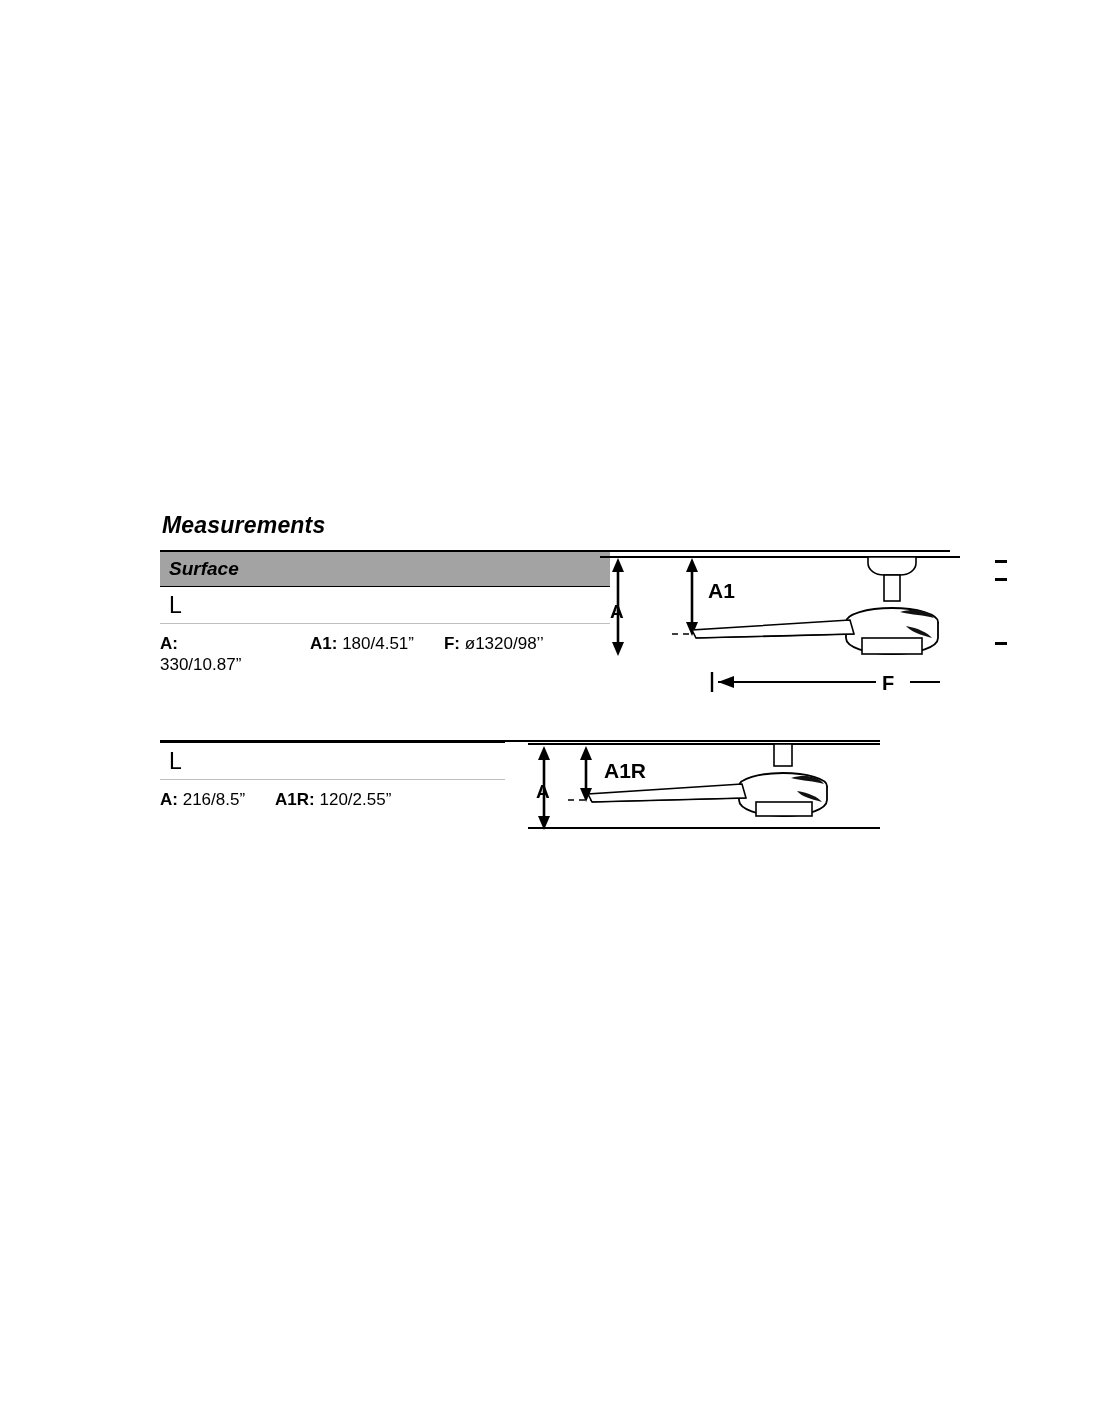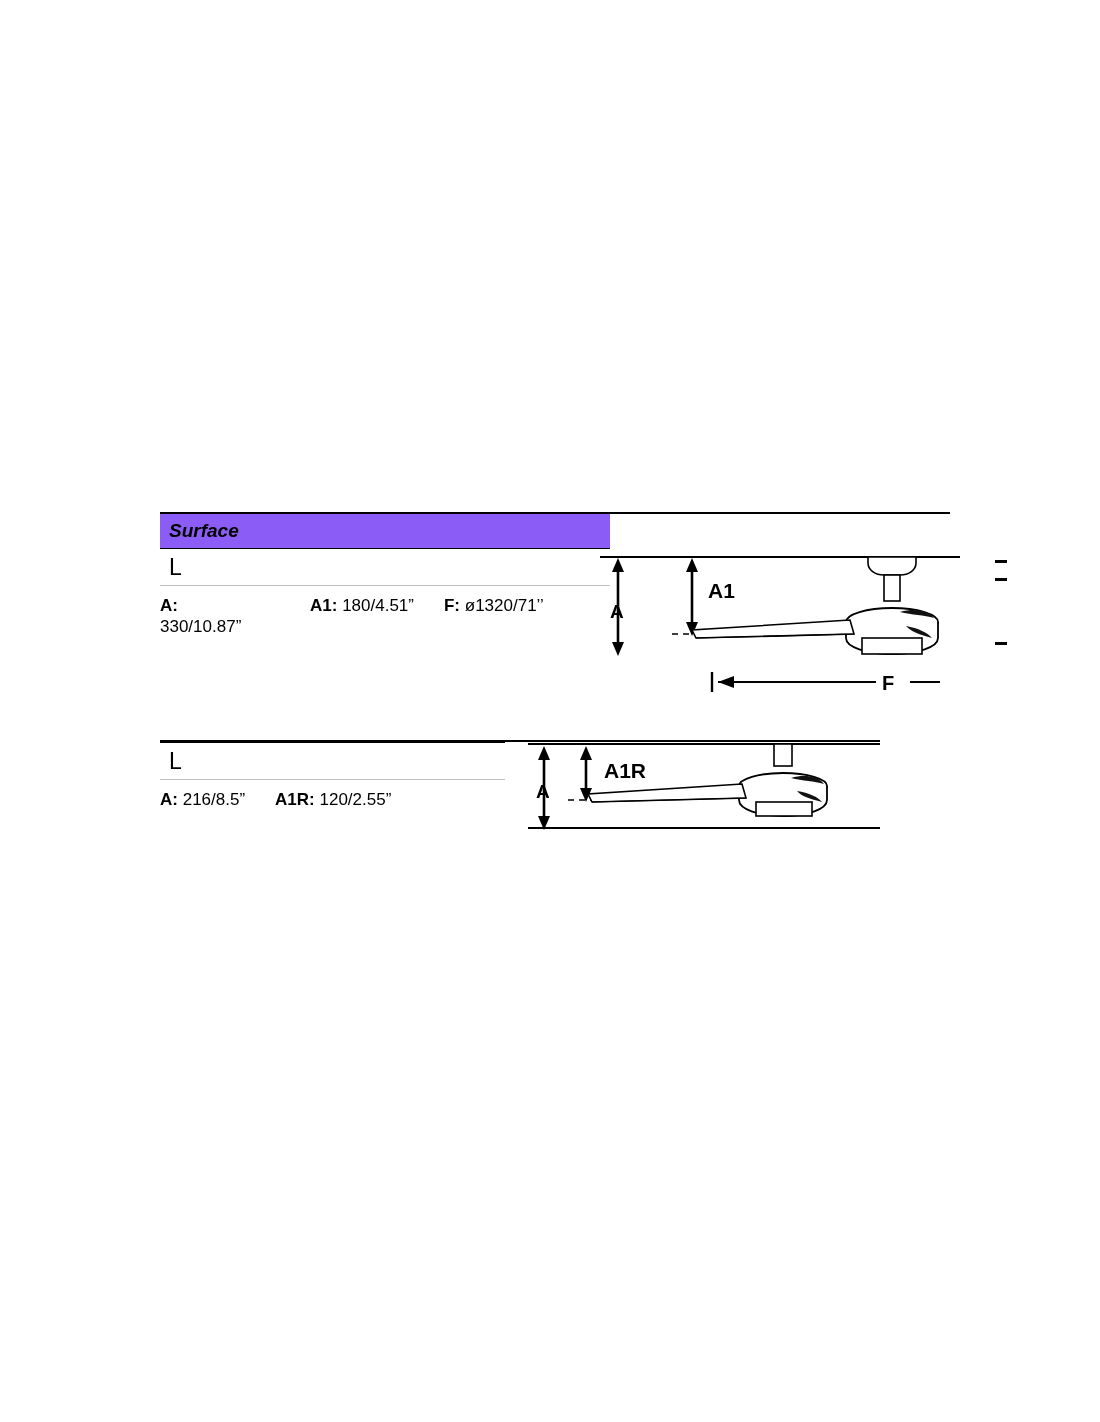--- a/index.html
+++ b/index.html
@@ -45,21 +45,21 @@
   }
 
   .block-rule-top {
     width: 790px;
     height: 2px;
     background: #000;
   }
 
   .block-head {
     width: 450px;
-    background: #8b5cf6;
+    background: #a3a3a3;
     height: 34px;
     display: flex;
     align-items: center;
     box-sizing: border-box;
     padding-left: 9px;
     text-align: center;
   }
   .block-head-label {
     font-size: 19px;
     font-weight: bold;
@@ -134,20 +134,21 @@
     background: #000;
   }
 </style>
 </head>
 <body>
 
 <div class="page">
 
   <div class="measurements">
 
+    <div class="section-title">Measurements</div>
 
     <div class="block">
       <div class="block-rule-top"></div>
 
       <div class="block-head">
         <span class="block-head-label">Surface</span>
       </div>
 
       <div class="block-sub">
         <span class="block-sub-label">L</span>
@@ -157,21 +158,21 @@
         <div class="dim dim-stacked">
           <b>A:</b><br>
           <span>330/10.87”</span>
         </div>
         <div class="dim">
           <b>A1:</b>
           <span>180/4.51”</span>
         </div>
         <div class="dim">
           <b>F:</b>
-          <span>ø1320/71’’</span>
+          <span>ø1320/98’’</span>
         </div>
       </div>
     </div>
 
     <div class="recessed">
       <div class="block-rule-top"></div>
 
 
       <div class="block-sub">
         <span class="block-sub-label">L</span>

